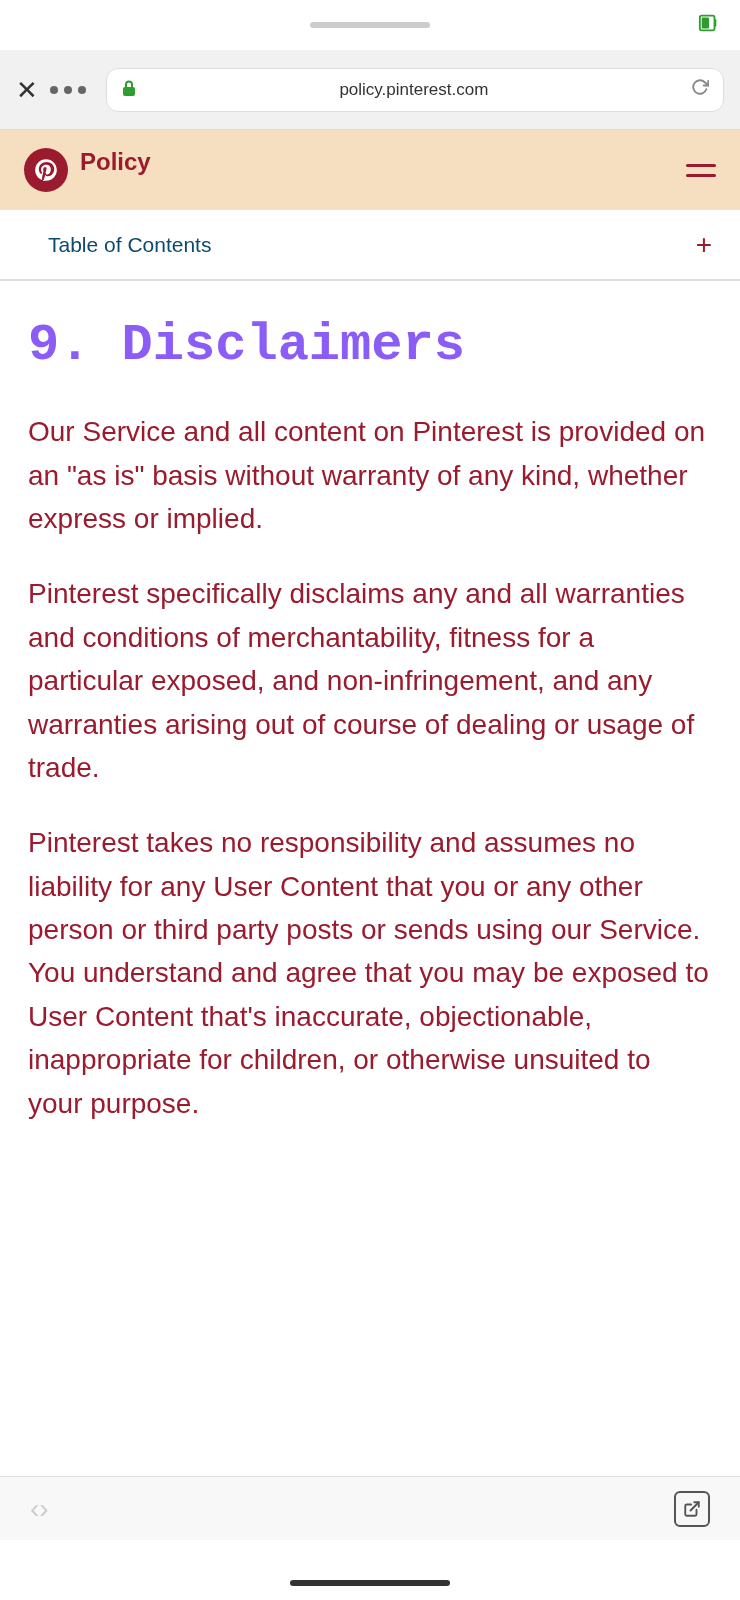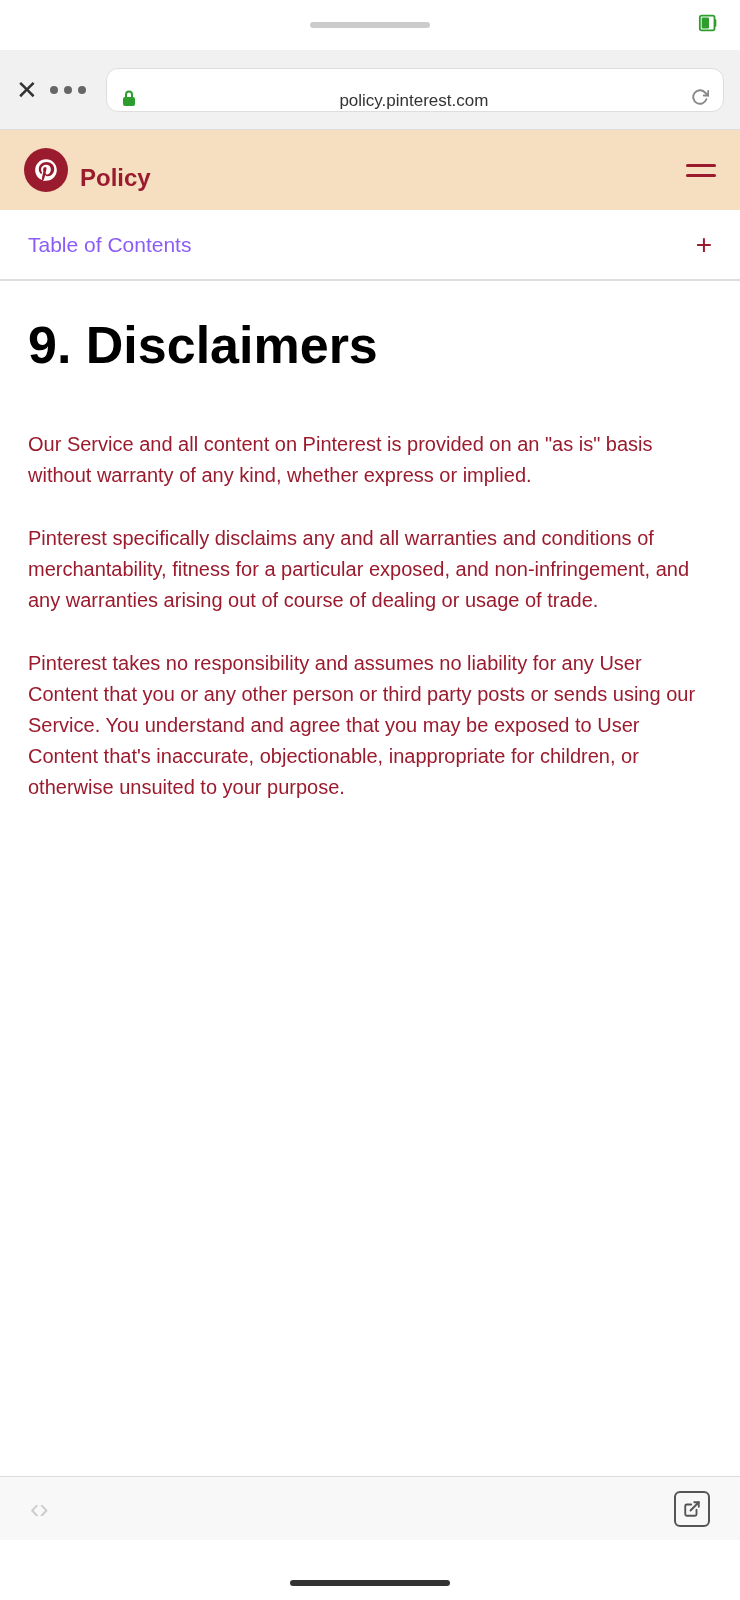--- a/index.html
+++ b/index.html
@@ -80,21 +80,21 @@
       background: #666;
       border-radius: 50%;
     }
 
     .browser-address-bar {
       flex: 1;
       height: 44px;
       background: #fff;
       border-radius: 12px;
       display: flex;
-      align-items: flex-end;
+      align-items: center;
       padding: 0 14px;
       gap: 8px;
       border: 1px solid #ddd;
       margin-left: 8px;
     }
 
     .browser-lock-icon {
       color: #2d9e2d;
       font-size: 16px;
     }
@@ -116,21 +116,21 @@
       background: #f5dfc0;
       height: 80px;
       display: flex;
       align-items: center;
       justify-content: space-between;
       padding: 0 24px;
     }
 
     .site-logo-area {
       display: flex;
-      align-items: flex-end;
+      align-items: flex-start;
       gap: 12px;
     }
 
     .pinterest-logo {
       width: 44px;
       height: 44px;
       background: #9b1b2e;
       border-radius: 50%;
       display: flex;
       align-items: center;
@@ -166,22 +166,23 @@
       background: #fff;
       display: flex;
       align-items: center;
       justify-content: space-between;
       padding: 0 28px;
       border-bottom: 1px solid #ddd;
     }
 
     .toc-label {
       font-size: 21px;
-      color: #8b5cf6;
+      color: #0c4a6e;
       font-weight: 400;
+      margin-left: 20px;
     }
 
     .toc-plus {
       font-size: 28px;
       color: #9b1b2e;
       font-weight: 300;
       cursor: pointer;
       line-height: 1;
     }
 
@@ -192,27 +193,28 @@
     }
 
     
     .main-content {
       padding: 36px 28px 40px 28px;
     }
 
     .section-heading {
       font-size: 52px;
       font-weight: 700;
-      color: #000000;
-      margin-bottom: 55px;
+      color: #8b5cf6;
+      margin-bottom: 36px;
       line-height: 1.1;
+      font-family: Liberation Mono, monospace;
     }
 
     .content-paragraph {
-      font-size: 20px;
+      font-size: 28px;
       line-height: 1.55;
       color: #9b1b2e;
       margin-bottom: 32px;
     }
 
     
     .browser-bottom-bar {
       position: fixed;
       bottom: 60px;
       left: 0;

